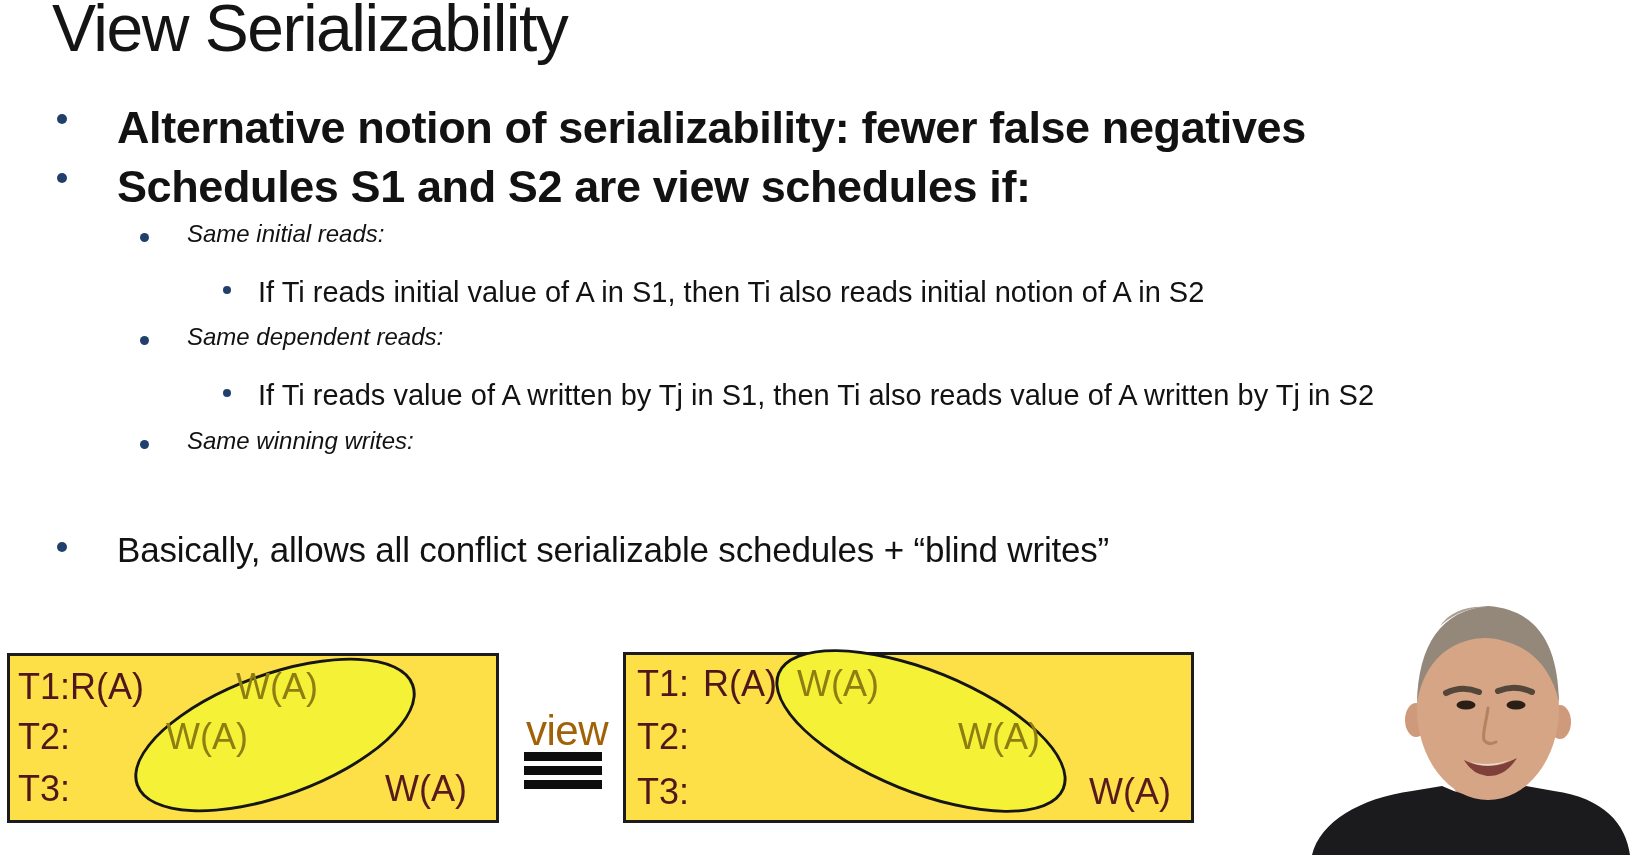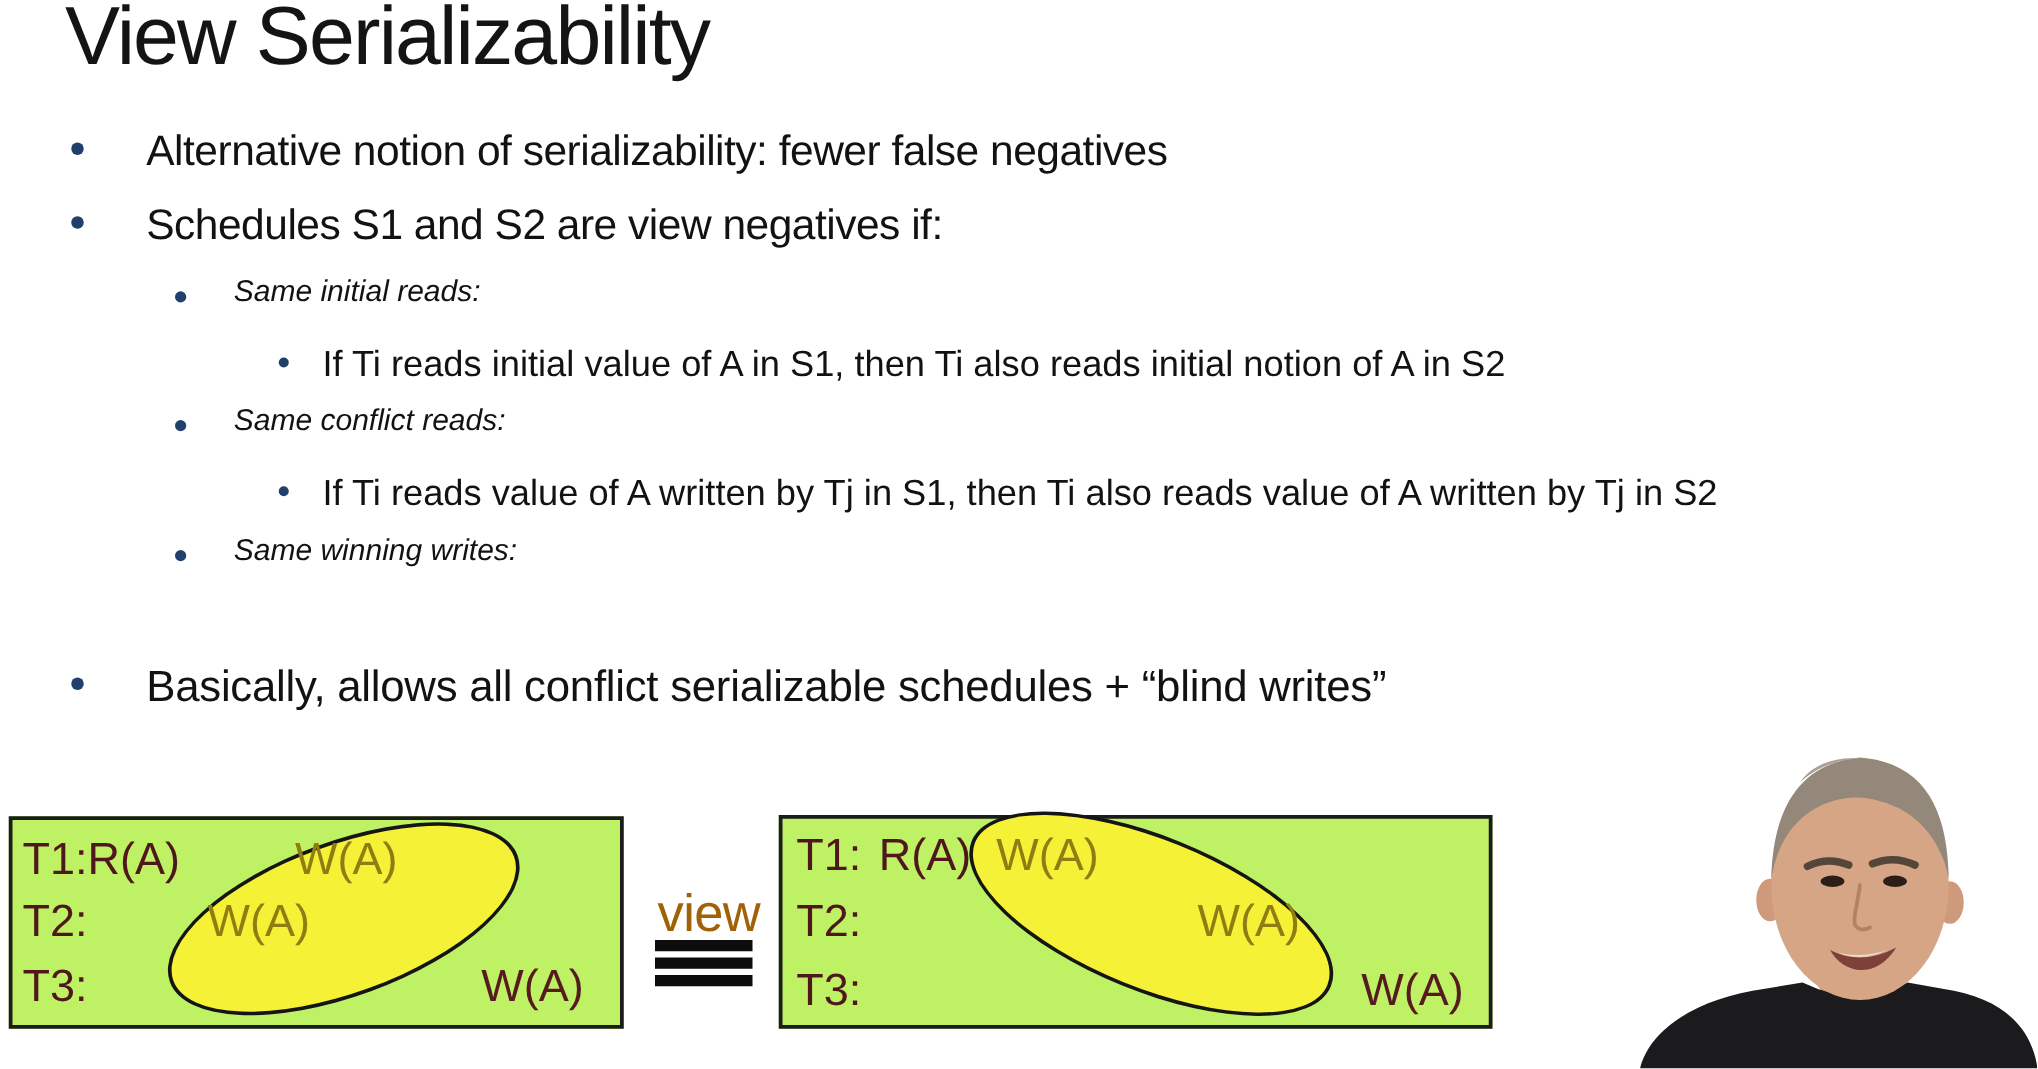--- a/index.html
+++ b/index.html
@@ -17,37 +17,37 @@
     line-height:1.05; white-space:nowrap;
   }
 
   
   .line { position:absolute; white-space:nowrap; line-height:1.18; }
   .line .dot {
     position:absolute; left:0; border-radius:50%; background:#20406b;
   }
   .line .txt { display:inline-block; }
 
-  .lvl1 { left:57px;  font-size:34px; font-weight:400; letter-spacing:-0.4px; }
+  .lvl1 { left:57px;  font-size:45px; font-weight:700; letter-spacing:-0.4px; }
   .lvl1 .dot { width:10px; height:10px; top:13px; }
   .lvl1 .txt { margin-left:60px; }
 
   .lvl1.reg { font-weight:400; font-size:35px; letter-spacing:-0.2px; }
 
   .lvl2 { left:140px; font-size:24px; font-style:italic; font-weight:400; }
   .lvl2 .dot { width:9px; height:9px; top:13px; }
   .lvl2 .txt { margin-left:47px; }
 
   .lvl3 { left:223px; font-size:29px; font-weight:400; }
   .lvl3 .dot { width:8px; height:8px; top:11px; }
   .lvl3 .txt { margin-left:35px; }
 
   
   .sched {
-    position:absolute; border:3px solid #1c1c1c; background:#bef264;
+    position:absolute; border:3px solid #1c1c1c; background:#fde047;
     font-size:36px; line-height:1; color:#4f171b;
   }
   #sched-left  { left:7px;   top:653px; width:492px; height:170px; }
   #sched-right { left:623px; top:652px; width:571px; height:171px; }
 
   .sched span { position:absolute; white-space:nowrap; z-index:2; }
   .w-in  { color:#8f7c12; }      
   .w-out { color:#571a1e; }
 
   .hl-ellipse {
@@ -93,33 +93,33 @@
 <div class="slide">
 
   <div class="title">View Serializability</div>
 
   <div class="line lvl1" style="top:101px">
     <span class="dot"></span>
     <span class="txt">Alternative notion of serializability: fewer false negatives</span>
   </div>
   <div class="line lvl1" style="top:160px">
     <span class="dot"></span>
-    <span class="txt">Schedules S1 and S2 are view negatives if:</span>
+    <span class="txt">Schedules S1 and S2 are view schedules if:</span>
   </div>
   <div class="line lvl2" style="top:220px">
     <span class="dot"></span>
     <span class="txt">Same initial reads:</span>
   </div>
   <div class="line lvl3" style="top:275px">
     <span class="dot"></span>
     <span class="txt">If Ti reads initial value of A in S1, then Ti also reads initial notion of A in S2</span>
   </div>
   <div class="line lvl2" style="top:323px">
     <span class="dot"></span>
-    <span class="txt">Same conflict reads:</span>
+    <span class="txt">Same dependent reads:</span>
   </div>
   <div class="line lvl3" style="top:378px">
     <span class="dot"></span>
     <span class="txt">If Ti reads value of A written by Tj in S1, then Ti also reads value of A written by Tj in S2</span>
   </div>
   <div class="line lvl2" style="top:427px">
     <span class="dot"></span>
     <span class="txt">Same winning writes:</span>
   </div>
   <div class="line lvl1 reg" style="top:529px">

